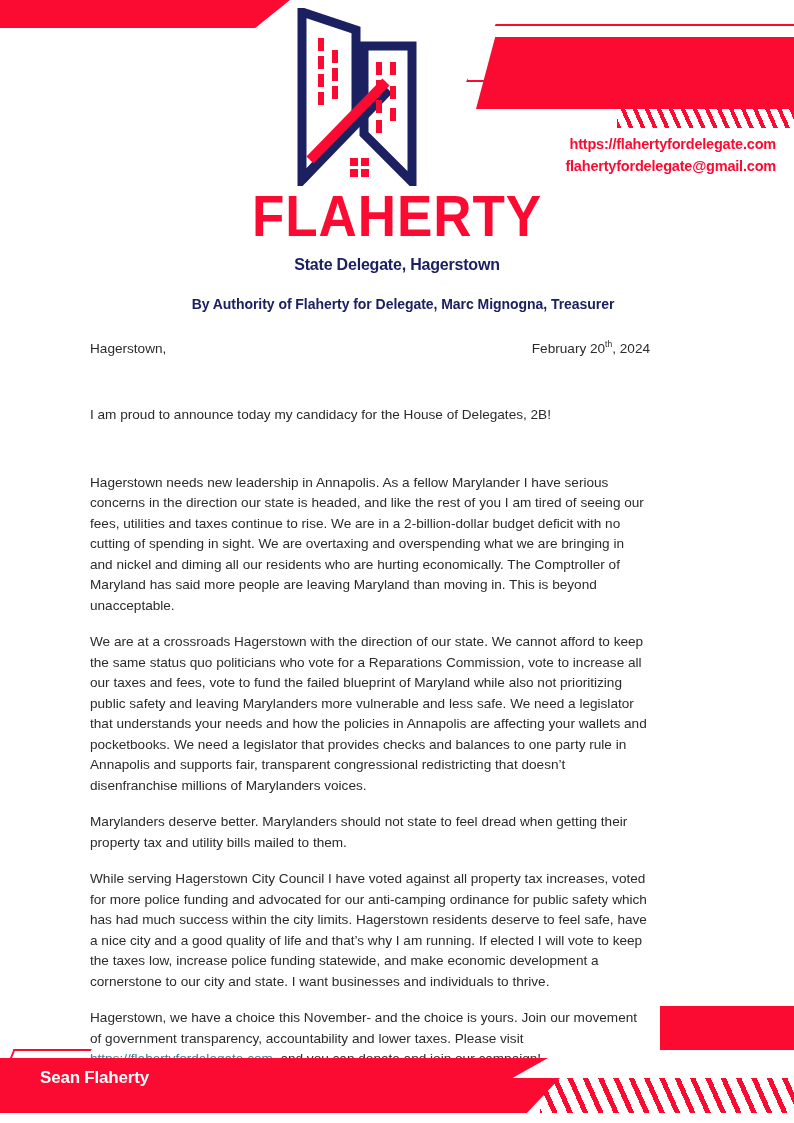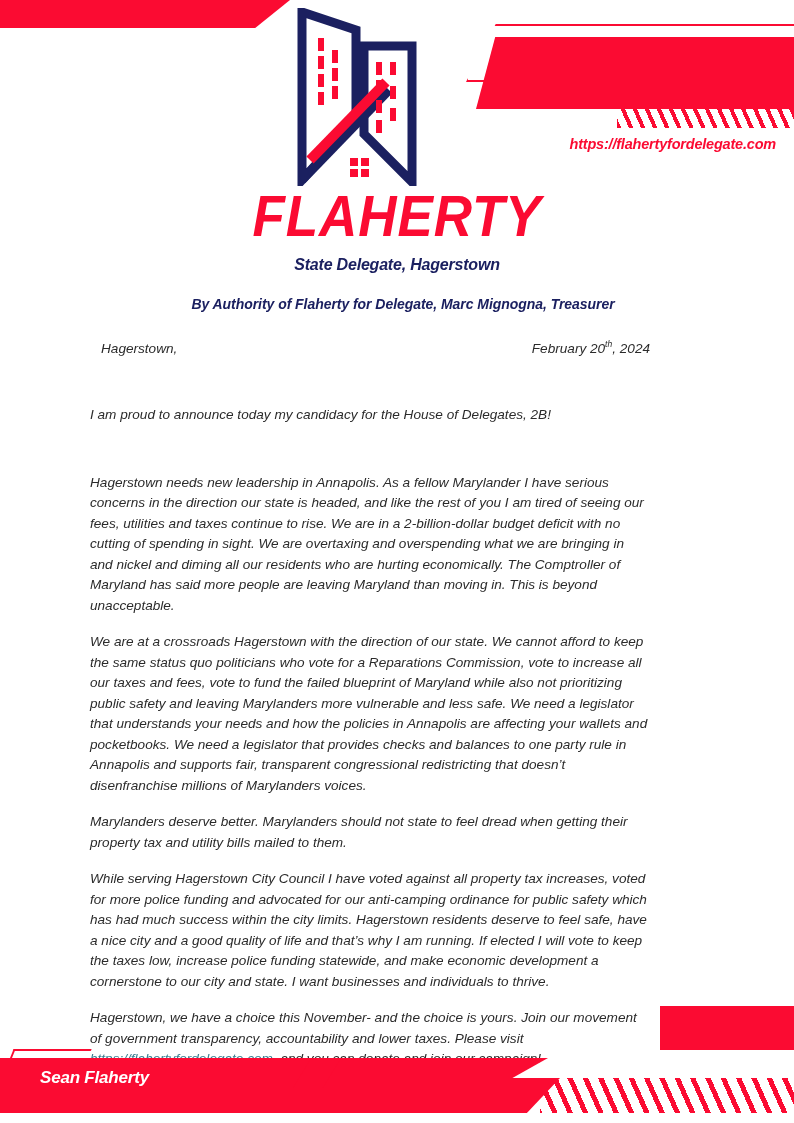--- a/index.html
+++ b/index.html
@@ -9,21 +9,20 @@
   }
   body {
     font-family: "Liberation Sans", sans-serif;
   }
   #page {
     position: relative;
     width: 794px;
     height: 1113px;
     background: #ffffff;
     overflow: hidden;
-    font-style: italic;
   }
 
   
   .hdr-left-bar {
     position: absolute;
     left: 0; top: 0;
     width: 290px; height: 28px;
     background: #FB0B32;
     clip-path: polygon(0 0, 100% 0, 88% 100%, 0 100%);
   }
@@ -110,21 +109,20 @@
     width: 560px;
     color: #2b2b2b;
     font-size: 13.6px;
     line-height: 20.5px;
   }
   .dateline {
     display: flex;
     justify-content: space-between;
     align-items: baseline;
     margin-bottom: 46px;
-    margin-left: 11px;
   }
   .dateline sup { font-size: 8.5px; vertical-align: super; }
   .lede { margin: 0 0 47px 0; }
   .letter p.body-para {
     margin: 0 0 16px 0;
     text-align: left;
   }
   .letter p.body-para:last-child { margin-bottom: 0; }
   .link {
     color: #3a7f92;
@@ -193,20 +191,21 @@
 
 <div id="page">
 
   <div class="hdr-left-bar"></div>
   <div class="hdr-right-outline"></div>
   <div class="hdr-right-fill"></div>
   <div class="hdr-stripes"></div>
 
   <div class="hdr-contact">
     <div>https://flahertyfordelegate.com</div>
+    <div>flahertyfordelegate@gmail.com</div>
   </div>
 
   <div class="logo-mark">
     <svg viewBox="0 0 132 178" width="132" height="178" xmlns="http://www.w3.org/2000/svg">
 
       <path d="M8 4 L62 22 L62 112 L8 172 Z" fill="none" stroke="#1B2060" stroke-width="9"></path>
 
       <path d="M70 38 L118 38 L118 174 L70 126 Z" fill="none" stroke="#1B2060" stroke-width="9"></path>
 
       <path d="M8 172 L95 82" fill="none" stroke="#1B2060" stroke-width="9"></path>

